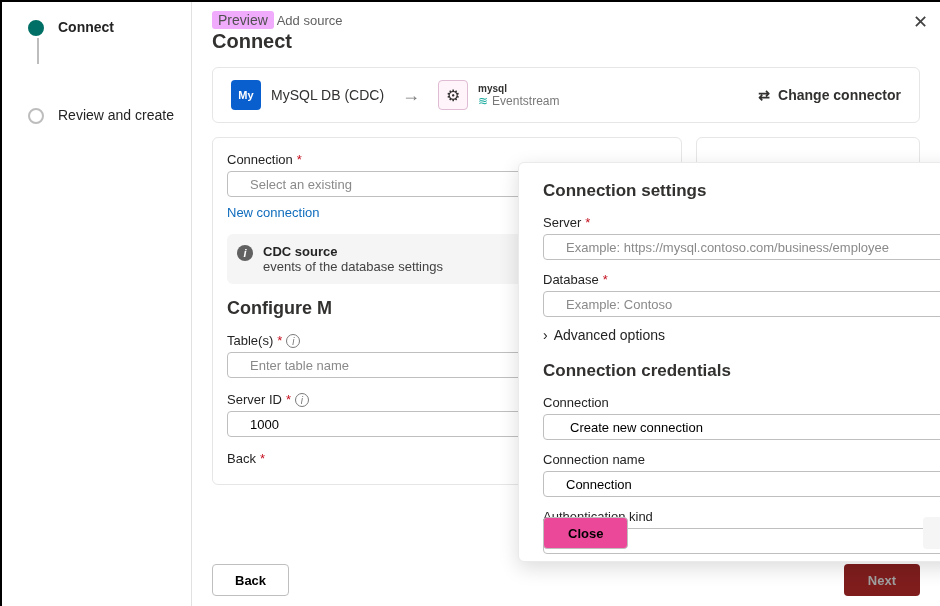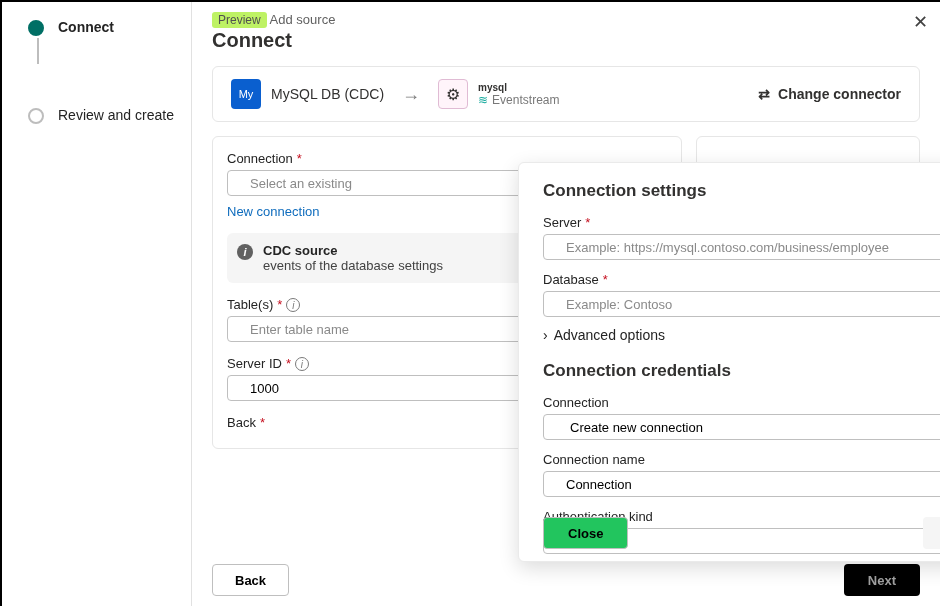--- a/index.html
+++ b/index.html
@@ -65,24 +65,24 @@
   .main {
     flex: 1;
     padding: 10px 20px 0 20px;
     position: relative;
   }
   .breadcrumb {
     font-size: 13px;
     color: #616161;
   }
   .breadcrumb .preview {
-    background: #bef264;
+    background: #f0abfc;
     padding: 1px 6px;
     border-radius: 3px;
-    font-size: 12px;
+    font-size: 14px;
     color: #505050;
   }
   .main-title {
     font-size: 20px;
     font-weight: 600;
     margin: 2px 0 14px;
   }
   .close-x {
     position: absolute;
     top: 8px; right: 6px;
@@ -105,21 +105,21 @@
     display: flex;
     align-items: center;
     gap: 10px;
   }
   .mysql-icon {
     width: 30px; height: 30px;
     background: #0a5fcf;
     border-radius: 4px;
     color: #fff;
     font-size: 11px;
-    font-weight: 400;
+    font-weight: 700;
     display: flex; align-items: center; justify-content: center;
   }
   .arrow-sep { color: #7a7a7a; font-size: 18px;}
   .evt-icon {
     width: 30px; height: 30px;
     border: 1px solid #e0bbd4;
     border-radius: 4px;
     background: #fff4fa;
     display: flex; align-items: center; justify-content: center;
     font-size: 16px;
@@ -226,21 +226,21 @@
     padding: 0 22px;
     font-weight: 600;
   }
   .footer-row {
     position: absolute;
     left: 20px; bottom: 10px;
   }
   .next-btn {
     position: absolute;
     right: 20px; bottom: 10px;
-    background: #000000;
+    background: #7f1d1d;
     border: none;
     color: #a0a0a0;
     padding: 0 24px;
     font-weight: 600;
   }
 
   
   .flyout {
     position: absolute;
     left: 326px; top: 160px;
@@ -273,21 +273,21 @@
   .conn-row { display: flex; align-items: flex-end; }
   .conn-row select { flex: 1; }
 
   .flyout-footer {
     position: absolute;
     left: 24px; right: 0; bottom: 12px;
     display: flex; align-items: center;
     gap: 10px;
   }
   .close-btn {
-    background: #22c55e;
+    background: #ec4899;
     border: 1px solid #bfbfbf;
     padding: 0 24px;
     font-weight: 600;
   }
   .connect-btn {
     position: absolute;
     right: 46px;
     background: #f5f5f5;
     border: none;
     color: #a6a6a6;
@@ -356,20 +356,21 @@
             <input class="text" placeholder="Select an existing" style="">
             <div class="linkish mt8">New connection</div>
           </div>
 
           <div class="info-box">
             <div class="pill-i">i</div>
             <div class="t">CDC source</div>
             <div>events of the database settings</div>
           </div>
 
+          <div class="section-h">Configure M</div>
 
           <div>
             <div class="fieldlbl">
               <span>Table(s)</span>
               <span class="req">*</span>
               <span class="info-i">i</span>
             </div>
             <input class="text" placeholder="Enter table name" style="">
           </div>
 

